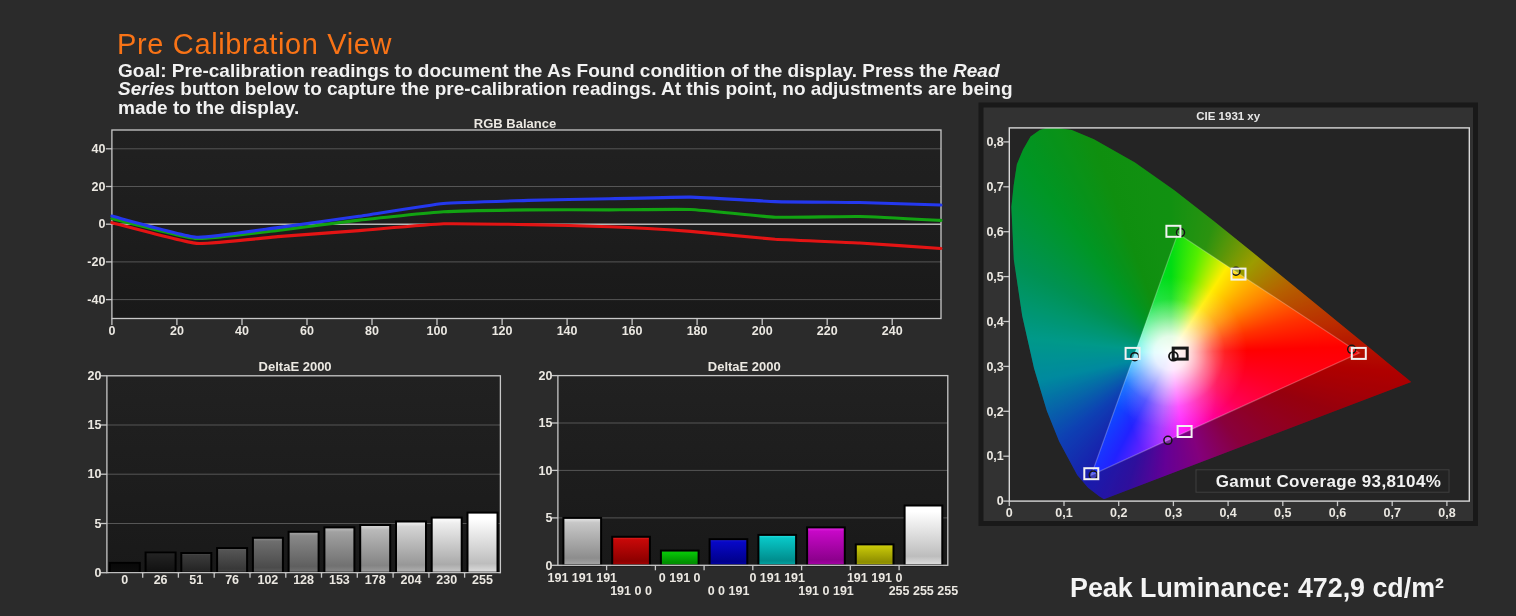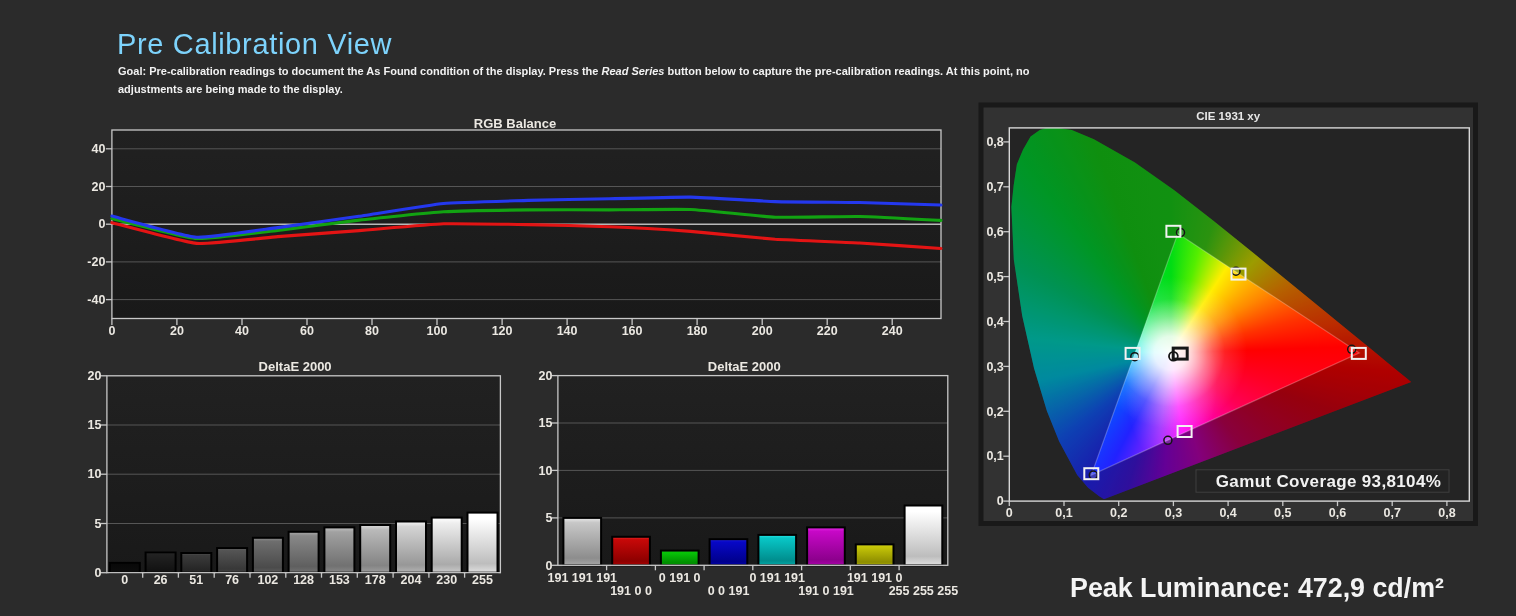--- a/index.html
+++ b/index.html
@@ -324,14 +324,14 @@
       <rect x="1166.4" y="225.8" width="14" height="11" fill="none" stroke="#f2f2f2" stroke-width="2"></rect>
       <rect x="1084.3" y="468.2" width="14" height="11" fill="none" stroke="#f2f2f2" stroke-width="2"></rect>
       <rect x="1125.6" y="347.9" width="14" height="11" fill="none" stroke="#f2f2f2" stroke-width="2"></rect>
       <rect x="1177.6" y="426.0" width="14" height="11" fill="none" stroke="#f2f2f2" stroke-width="2"></rect>
       <rect x="1231.5" y="268.6" width="14" height="11" fill="none" stroke="#f2f2f2" stroke-width="2"></rect>
       <rect x="1009.3" y="127.9" width="460.0" height="373.2" fill="none" stroke="#d8d8d8" stroke-width="1.4"></rect>
       <rect x="1196" y="469.8" width="253" height="22.4" fill="#232323" stroke="#3f3f3f" stroke-width="1"></rect>
       <text x="1328.5" y="487.2" font-size="17" font-weight="700" text-anchor="middle" fill="#f2f2f2" letter-spacing="0.35">Gamut Coverage 93,8104%</text>
       <text x="1257.0" y="596.5" font-size="26.8" font-weight="700" text-anchor="middle" fill="#f4f4f4">Peak Luminance: 472,9 cd/m²</text>
 </svg>
-<div class="abs" style="left:117px;top:28px;font-size:29px;letter-spacing:0.65px;color:#7dd3fc;">Pre Calibration View</div>
-<div class="abs" style="left:118px;top:62px;width:920px;font-size:11px;font-weight:700;color:#f2f2f2;line-height:18.4px;">Goal: Pre-calibration readings to document the As Found condition of the display. Press the <i>Read Series</i> button below to capture the pre-calibration readings. At this point, no adjustments are being made to the display.</div>
+<div class="abs" style="left:117px;top:28px;font-size:29px;letter-spacing:0.65px;color:#f97316;">Pre Calibration View</div>
+<div class="abs" style="left:118px;top:62px;width:920px;font-size:19px;font-weight:700;color:#f2f2f2;line-height:18.4px;">Goal: Pre-calibration readings to document the As Found condition of the display. Press the <i>Read Series</i> button below to capture the pre-calibration readings. At this point, no adjustments are being made to the display.</div>
 </div>
 </body></html>

